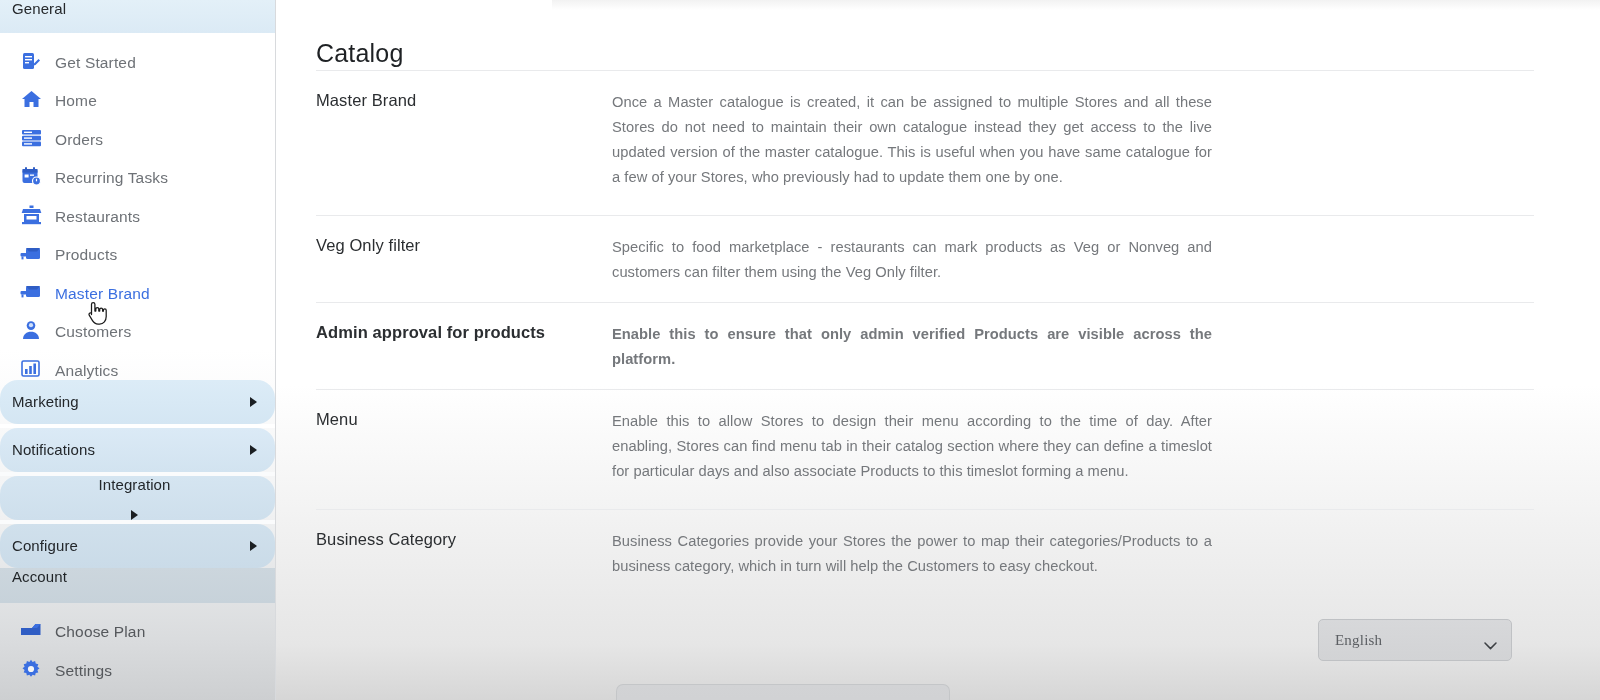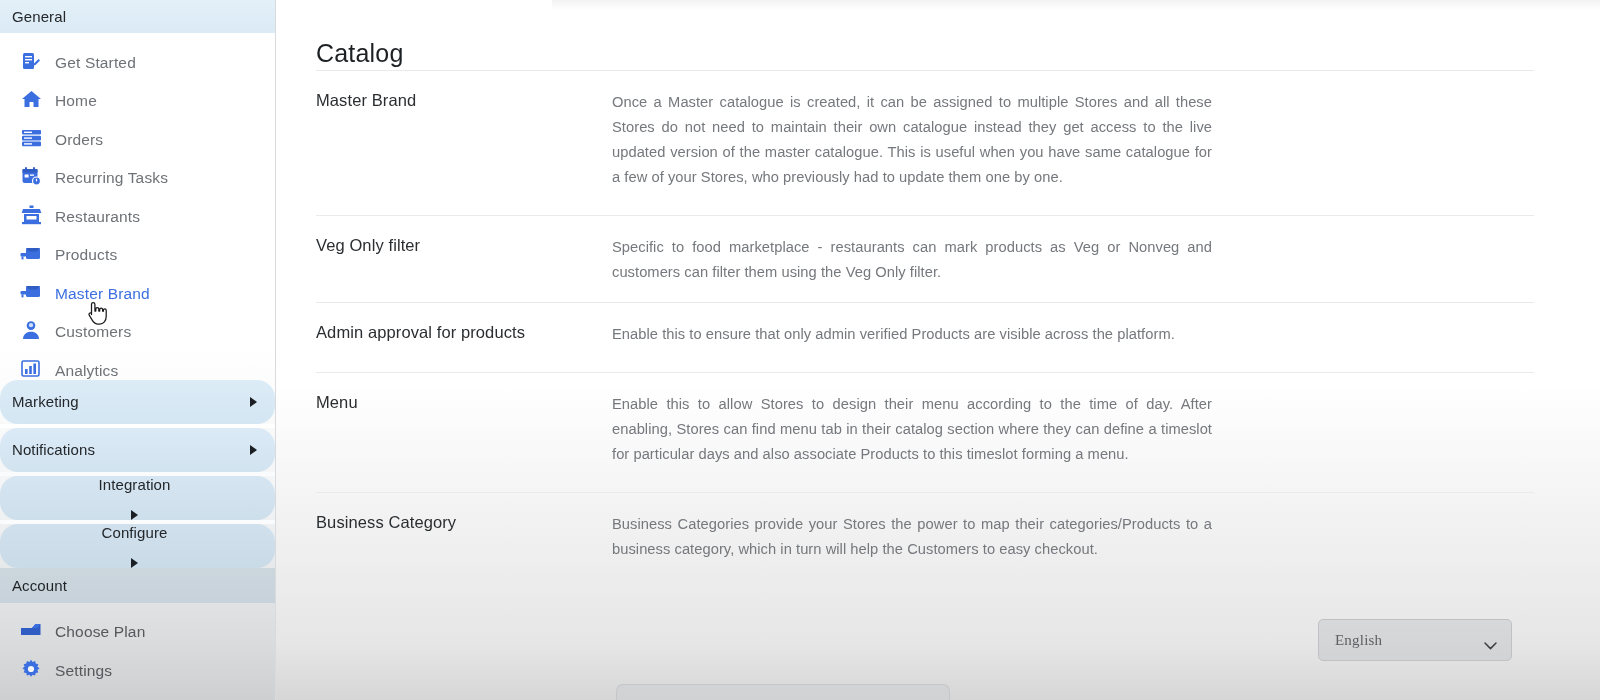--- a/index.html
+++ b/index.html
@@ -27,21 +27,20 @@
     height: 700px;
     flex: 0 0 276px;
     background: linear-gradient(to bottom, #ffffff 0%, #ffffff 50%, #f2f3f4 72%, #d9dbdd 92%, #cdcfd1 100%);
     border-right: 1px solid #d8dadd;
     overflow: hidden;
   }
 
   .sb-section-head {
     height: 34px;
     display: flex;
-    align-items: center;
     padding-left: 12px;
     font-size: 15px;
     color: #25282b;
     letter-spacing: .1px;
   }
   .sb-section-head.general {
     background: linear-gradient(to bottom, #e3f0f8 0%, #dbeaf5 100%);
     height: 33px;
   }
   .sb-section-head.account {
@@ -83,21 +82,21 @@
     padding: 0 18px 0 12px;
     cursor: pointer;
     font-size: 15px;
     color: #23272b;
     letter-spacing: .1px;
     border-radius: 18px;
   }
   .sb-cat.c1 { background: linear-gradient(to bottom,#dcecf7 0%,#d4e6f3 100%); }
   .sb-cat.c2 { background: linear-gradient(to bottom,#dbeaf6 0%,#d2e3f0 100%); }
   .sb-cat.c3 { background: linear-gradient(to bottom,#d5e5f1 0%,#cedfec 100%); flex-direction: column; }
-  .sb-cat.c4 { background: linear-gradient(to bottom,#d0e0ec 0%,#cadbe8 100%); flex-direction: column; }
+  .sb-cat.c4 { background: linear-gradient(to bottom,#d0e0ec 0%,#cadbe8 100%); }
   .sb-cat .caret {
     width: 0; height: 0;
     border-left: 7px solid #1b1f23;
     border-top: 5px solid transparent;
     border-bottom: 5px solid transparent;
   }
   .sb-gap { height: 4px; background: #ffffff; }
   .sb-gap.g2 { background: #fafbfc; }
 
   .sb-bottom .sb-item .lbl { color: #55585c; }
@@ -158,21 +157,21 @@
     line-height: 25px;
     color: #75787c;
     text-align: justify;
     text-align-last: left;
     letter-spacing: .05px;
   }
 
   
   #row-0 { min-height: 145px; }
   #row-1 { min-height: 87px; }
-  #row-2 { min-height: 70px; }
+  #row-2 { min-height: 70px; font-weight: bold; }
   #row-3 { min-height: 120px; }
   #row-4 { min-height: 95px; }
 
   
   #lang-select {
     position: absolute;
     left: 1042px;
     top: 619px;
     width: 194px;
     height: 42px;

